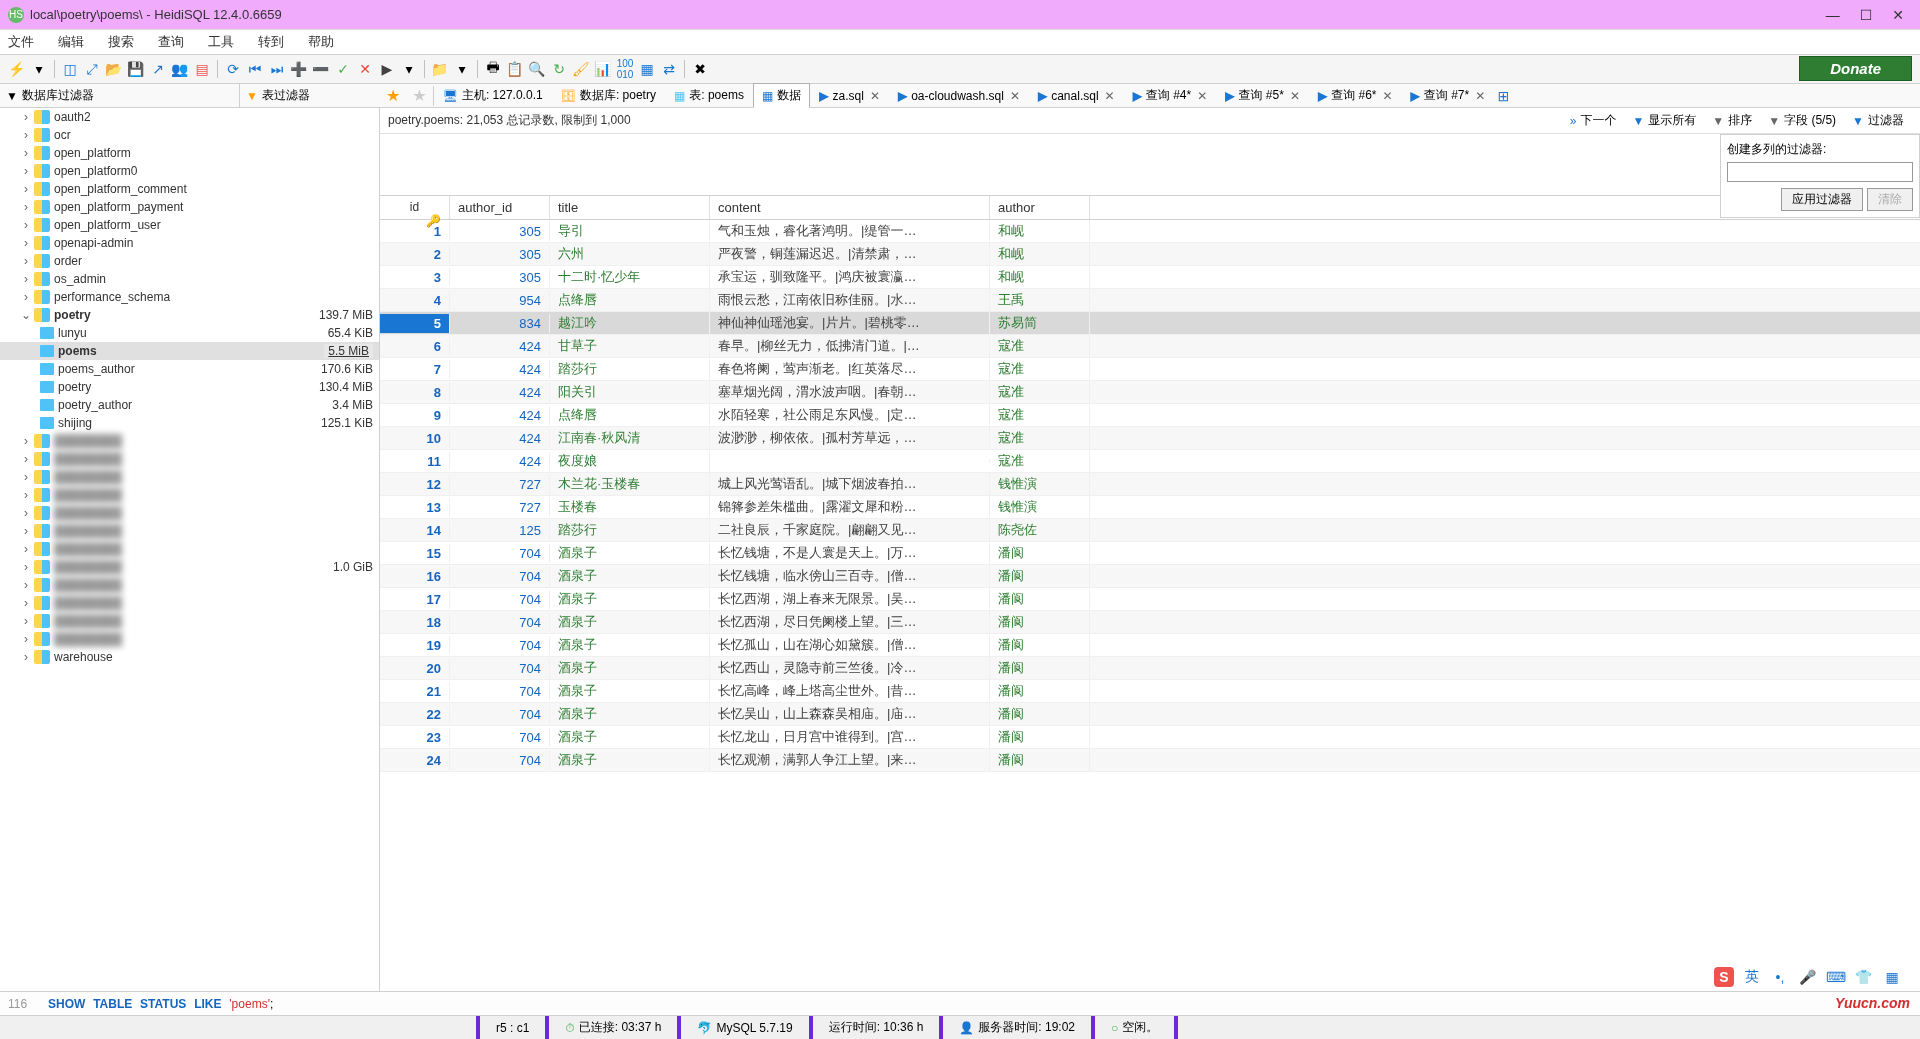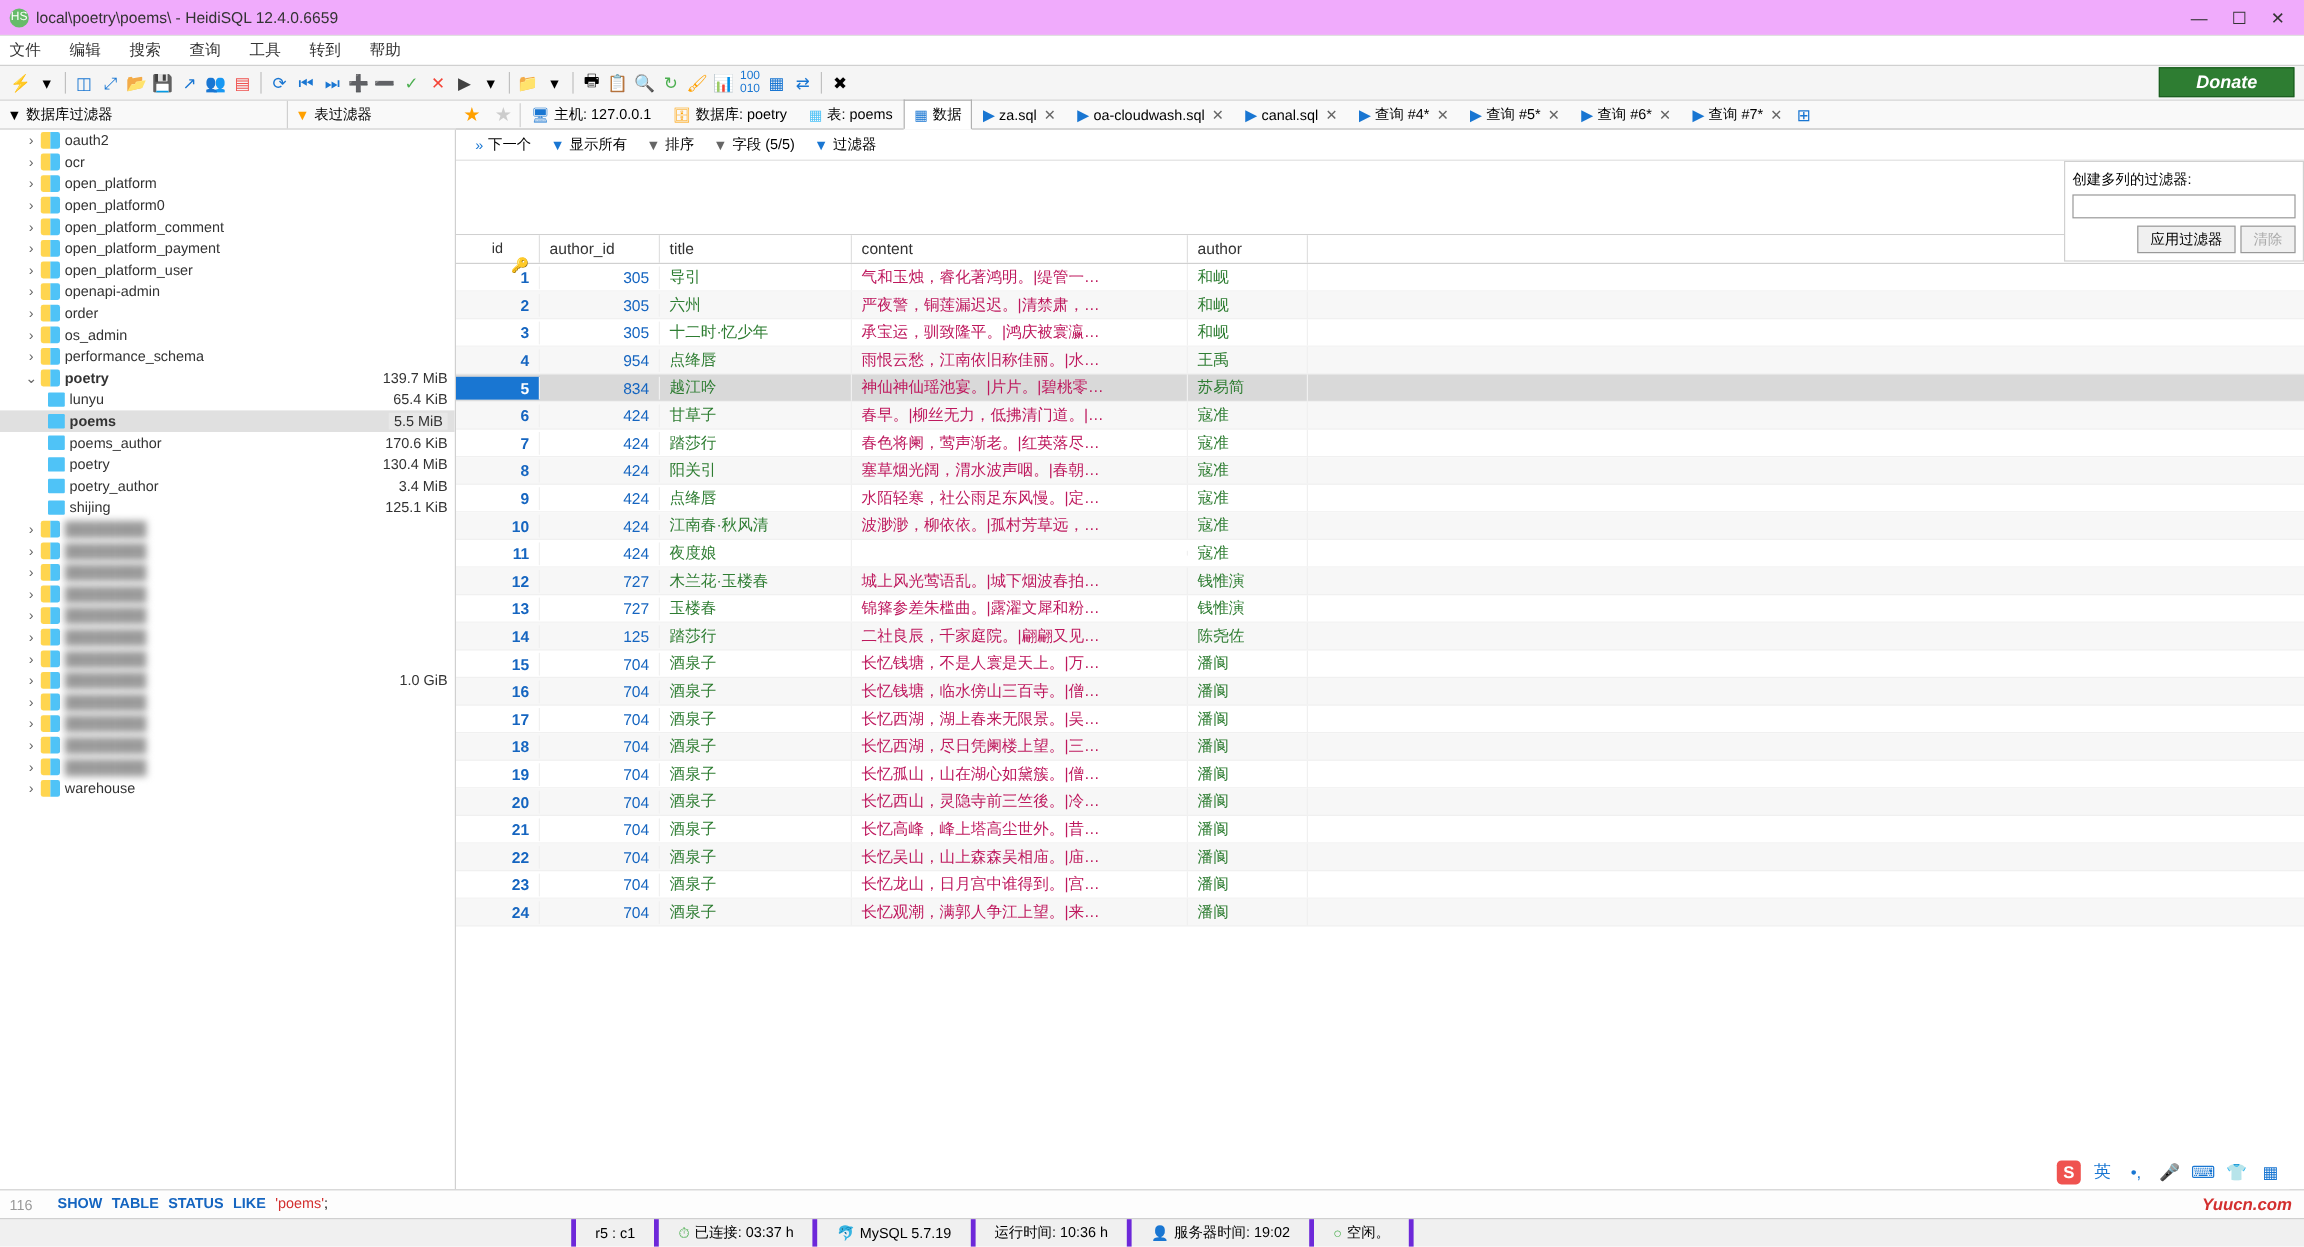--- a/index.html
+++ b/index.html
@@ -32,21 +32,21 @@
 .sidebar { width: 380px; border-right: 1px solid #d0d0d0; overflow-y: auto; position: relative; }
 .tree-item { display: flex; align-items: center; padding: 2px 6px; cursor: pointer; font-size: 13px; color: #333; }
 .tree-item .chev { width: 16px; text-align: center; color: #666; }
 .tree-item .dbicon { width: 16px; height: 14px; margin-right: 4px; display: flex; }
 .tree-item .dbicon > span:first-child { display:inline-block; width:8px; height:14px; background:#ffd54f; border-radius:2px 0 0 2px; }
 .tree-item .dbicon > span:last-child { display:inline-block; width:8px; height:14px; background:#4fc3f7; border-radius:0 2px 2px 0; }
 .tree-item .tbicon { width: 14px; height: 12px; background: #4fc3f7; margin-right: 4px; border-radius: 1px; }
 .tree-item .name { flex: 1; }
 .tree-item .size { color: #333; font-size: 12px; }
 .tree-item.selected { background: #e0e0e0; }
-.tree-item.selected .size { background: #e8e8e8; padding: 0 4px; }
+.tree-item.selected .size { background: #e8e8e8; padding: 0 4px; text-decoration: underline; }
 .tree-item.bold .name { font-weight: bold; }
 .tree-item.table { padding-left: 40px; }
 .tree-item.db { padding-left: 18px; }
 .tree-item.blurred .name { filter: blur(3px); color: #999; }
 .content { flex: 1; display: flex; flex-direction: column; position: relative; }
 .info-row { display: flex; align-items: center; height: 26px; padding: 0 8px; border-bottom: 1px solid #e0e0e0; }
 .info-row .info-text { flex: 1; font-size: 12px; color: #333; }
 .info-row .tool { display: flex; align-items: center; gap: 4px; padding: 0 8px; cursor: pointer; font-size: 12px; }
 .info-row .arrow-down { color: #666; }
 .filter-panel { position: absolute; right: 0; top: 26px; width: 200px; background: #fff; border: 1px solid #d0d0d0; padding: 6px; z-index: 5; }
@@ -66,21 +66,21 @@
 .col-authorname { width: 100px; }
 .grid-body { flex: 1; overflow-y: auto; }
 .grid-row { display: flex; height: 23px; align-items: center; border-bottom: 1px solid #f0f0f0; }
 .grid-row:nth-child(even) { background: #f7f7f7; }
 .grid-row.selected { background: #d9d9d9; }
 .grid-row.selected .cell-id { background: #1976d2; color: #fff; }
 .grid-row .cell { padding: 2px 8px; border-right: 1px solid #f0f0f0; font-size: 13px; overflow: hidden; white-space: nowrap; text-overflow: ellipsis; }
 .cell-id { width: 70px; text-align: right; color: #1565c0; font-weight: bold; }
 .cell-author { width: 100px; text-align: right; color: #1565c0; }
 .cell-title { width: 160px; color: #2e7d32; }
-.cell-content { width: 280px; color: #be185d; }
+.cell-content { width: 280px; color: #404040; }
 .cell-authorname { width: 100px; color: #2e7d32; }
 .sql-bar { height: 24px; border-top: 1px solid #d0d0d0; display: flex; align-items: center; padding: 0 8px; background: #fdfdfd; }
 .sql-bar .lineno { color: #999; width: 40px; }
 .sql-bar .sql { font-family: Consolas, monospace; font-size: 13px; }
 .sql-kw { color: #1565c0; font-weight: bold; }
 .sql-str { color: #d32f2f; }
 .statusbar { height: 24px; display: flex; align-items: center; background: #f0f0f0; border-top: 1px solid #d0d0d0; font-size: 12px; }
 .statusbar .seg { padding: 0 16px; border-right: 4px solid #6d28d9; display: flex; align-items: center; gap: 4px; height: 100%; }
 .watermark { position: absolute; right: 10px; bottom: 28px; color: #d32f2f; font-size: 14px; font-weight: bold; font-style: italic; }
 .ime-bar { position: absolute; right: 12px; bottom: 48px; display: flex; gap: 8px; align-items: center; background: #fff; padding: 4px 6px; }
@@ -455,20 +455,21 @@
         <span class="dbicon">
           <span></span>
           <span></span>
         </span>
       <span class="name">warehouse</span>
     </div>
   </div>
 
   <div class="content">
     <div class="info-row">
+      <span class="info-text">poetry.poems: 21,053 总记录数, 限制到 1,000</span>
       <div class="tool">
           <span style="color:#1976d2">»</span>
           <span>下一个</span>
         </div>
       <div class="tool">
           <span style="color:#1976d2">▼</span>
           <span>显示所有</span>
         </div>
       <div class="tool">
           <span class="arrow-down">▼</span>

